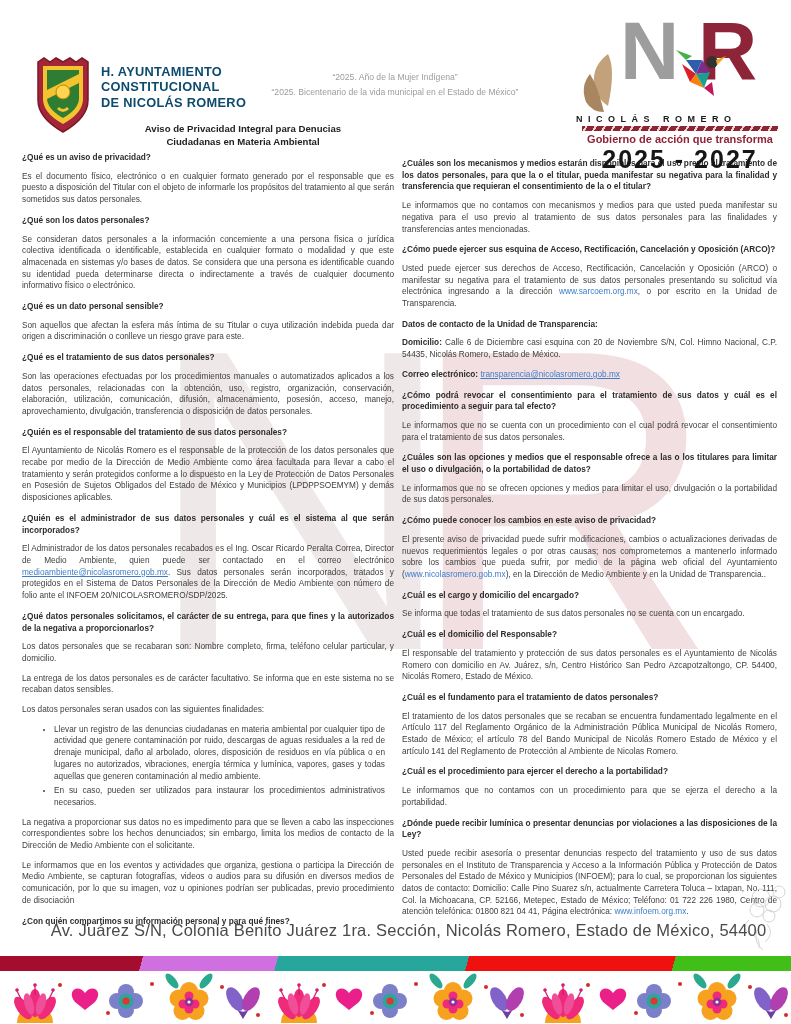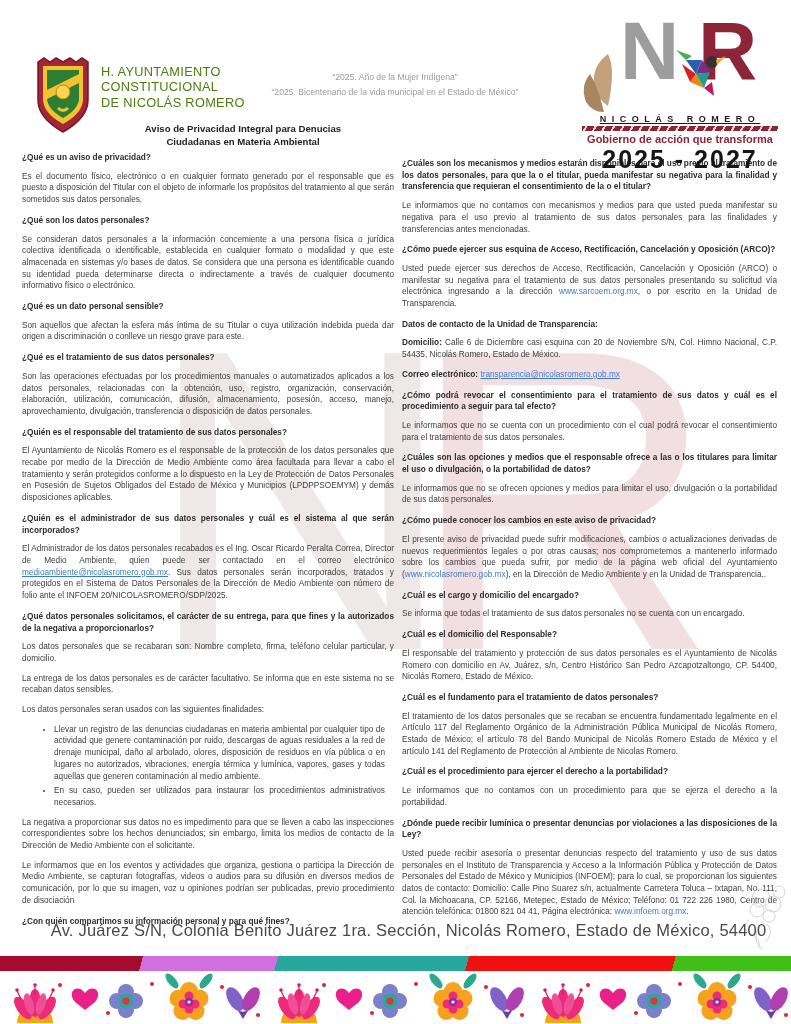--- a/index.html
+++ b/index.html
@@ -14,40 +14,40 @@
     left:145px;top:285px;z-index:0;pointer-events:none;
     font-weight:normal;font-size:430px;line-height:1;letter-spacing:-48px;
     user-select:none;
   }
   .watermark .wm-n{color:rgba(155,110,115,0.16);}
   .watermark .wm-r{color:rgba(165,40,58,0.15);}
   
   .escudo{left:34px;top:56px;width:58px;height:78px;z-index:2;}
   .org-name{
     left:101px;top:64px;width:190px;z-index:2;
-    font-size:12.8px;font-weight:normal;color:#4d7c0f;line-height:1.2;letter-spacing:0.3px;
+    font-size:12.8px;font-weight:bold;color:#0c4a6e;line-height:1.2;letter-spacing:0.3px;
   }
   .quotes{
     left:225px;top:70px;width:340px;z-index:2;text-align:center;
     font-size:8.6px;color:#9c9c9c;line-height:1.8;
   }
   .doc-title{
     left:95px;top:122px;width:296px;z-index:2;text-align:center;
     font-size:9.6px;font-weight:bold;color:#222;line-height:1.4;
   }
   
   .nr-logo{left:576px;top:26px;width:208px;height:136px;z-index:2;}
   .nr-letters{position:absolute;left:0;top:0;width:208px;height:92px;}
   .nr-leaf{position:absolute;left:2px;top:26px;}
   .nr-n{position:absolute;left:44px;top:-16px;font-size:82px;font-weight:800;color:#9d9d9d;line-height:1;}
   .nr-r{position:absolute;left:122px;top:-16px;font-size:82px;font-weight:800;color:#8e2438;line-height:1;}
   .nr-bird{position:absolute;left:92px;top:22px;z-index:3;}
   .nr-name{
-    position:absolute;left:0;top:88px;width:100%;text-align:center;
-    font-size:9px;font-weight:bold;color:#1a1a1a;letter-spacing:5.5px;white-space:nowrap;text-decoration:underline;
+    position:absolute;left:0;top:88px;width:100%;text-align:left;
+    font-size:9px;font-weight:bold;color:#1a1a1a;letter-spacing:5.5px;white-space:nowrap;
   }
   .nr-zigzag{
     position:absolute;left:6px;right:6px;top:100px;height:5px;
     background:repeating-linear-gradient(120deg,#8e2438 0 3px,#e8d7c8 3px 5px,#8e2438 5px 8px);
   }
   .nr-slogan{
     position:absolute;left:0;top:107px;width:100%;text-align:center;
     font-size:11px;font-weight:bold;color:#8e2438;white-space:nowrap;
   }
   .nr-period{

